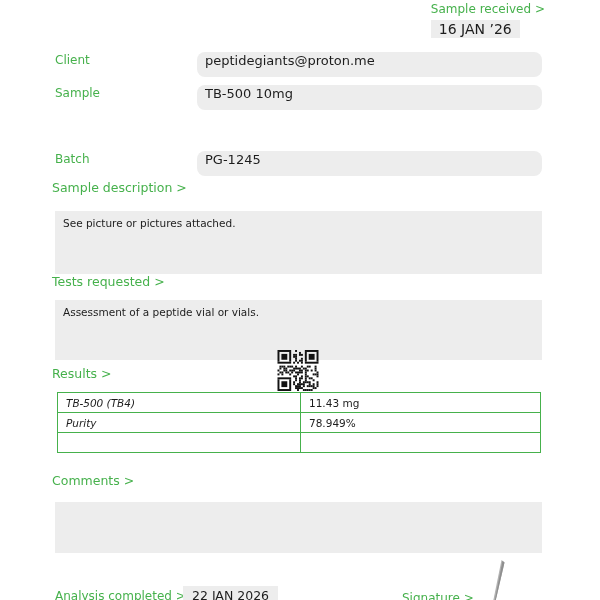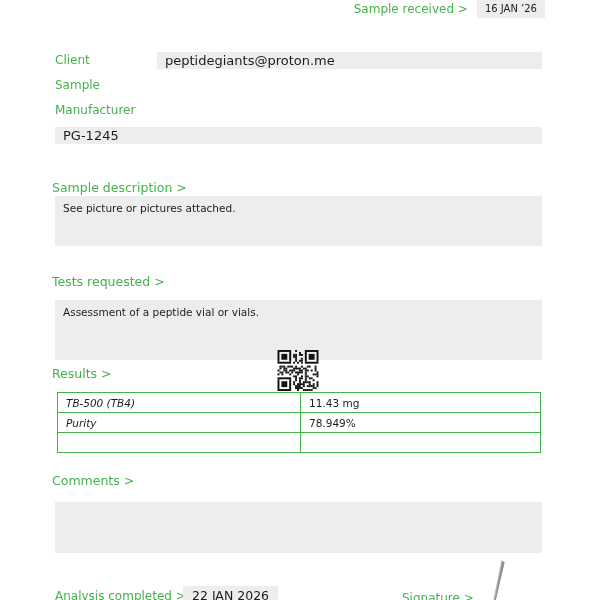--- a/index.html
+++ b/index.html
@@ -7,35 +7,35 @@
   .page {
     position:relative; width:600px; height:600px; overflow:hidden;
     background:#ffffff; color:#1d1d1d;
     font-family:"DejaVu Sans", sans-serif;
   }
   .green { color:#46b14c; }
 
   
   .received-row {
     position:absolute; top:0; right:55px;
-    display:flex; align-items:flex-start; gap:9px;
+    display:flex; align-items:flex-start; gap:2px;flex-direction:column;
   }
   .received-label { font-size:12px; line-height:18px; white-space:nowrap; }
   .received-box {
-    background:#ededed; font-size:10px; line-height:18px;
+    background:#ededed; font-size:14px; line-height:18px;
     padding:0 8px; height:18px; white-space:nowrap;
   }
 
   
   .client-info { position:absolute; top:52px; left:55px; width:487px; }
-  .ci-row { display:flex; height:17px; margin-bottom:8px; }
+  .ci-row { display:flex; height:25px; margin-bottom:8px;gap:40px; }
   .ci-label { width:102px; font-size:12px; line-height:17px; flex:none; }
   .ci-bar {
     flex:1; background:#ededed; font-size:13px; line-height:17px;
-    padding-left:8px; white-space:nowrap; overflow:hidden;
+    padding-left:8px; white-space:nowrap; overflow:hidden;border-radius:8px;
   }
 
   .sec-heading { position:absolute; left:52px; font-size:12.5px; line-height:15px; white-space:nowrap; }
   .sec-box {
     position:absolute; left:55px; width:487px; background:#ededed;
     font-size:10.5px; line-height:13px; padding:6px 8px; color:#1d1d1d;
   }
 
   .qr-wrap { position:absolute; left:277px; top:350px; width:42px; height:41px; }
 
@@ -70,31 +70,32 @@
     <span class="received-box">16 JAN ’26</span>
   </div>
 
   <div class="client-info">
     <div class="ci-row">
       <span class="ci-label green">Client</span>
       <span class="ci-bar">peptidegiants@proton.me</span>
     </div>
     <div class="ci-row">
       <span class="ci-label green">Sample</span>
-    </div>
-    <div class="ci-row">
-      <span class="ci-label green">Manufacturer</span>
-    </div>
-    <div class="ci-row">
+      <span class="ci-bar">TB-500 10mg</span>
+    </div>
+    <div class="ci-row">
+    </div>
+    <div class="ci-row">
+      <span class="ci-label green">Batch</span>
       <span class="ci-bar">PG-1245</span>
     </div>
   </div>
 
   <div class="sec-heading green" style="top:180px">Sample description &gt;</div>
-  <div class="sec-box" style="top:196px; height:50px">See picture or pictures attached.</div>
+  <div class="sec-box" style="top:211px; height:63px">See picture or pictures attached.</div>
 
   <div class="sec-heading green" style="top:274px">Tests requested &gt;</div>
   <div class="sec-box" style="top:300px; height:60px">Assessment of a peptide vial or vials.</div>
 
   <div class="sec-heading green" style="top:366px">Results &gt;</div>
 
   <div class="qr-wrap">
     <svg id="qr-svg" width="42" height="41" viewBox="0 0 42 42" xmlns="http://www.w3.org/2000/svg">
         <rect x="0" y="0" width="14" height="2" fill="#121212"></rect>
         <rect x="0" y="12" width="14" height="2" fill="#121212"></rect>

